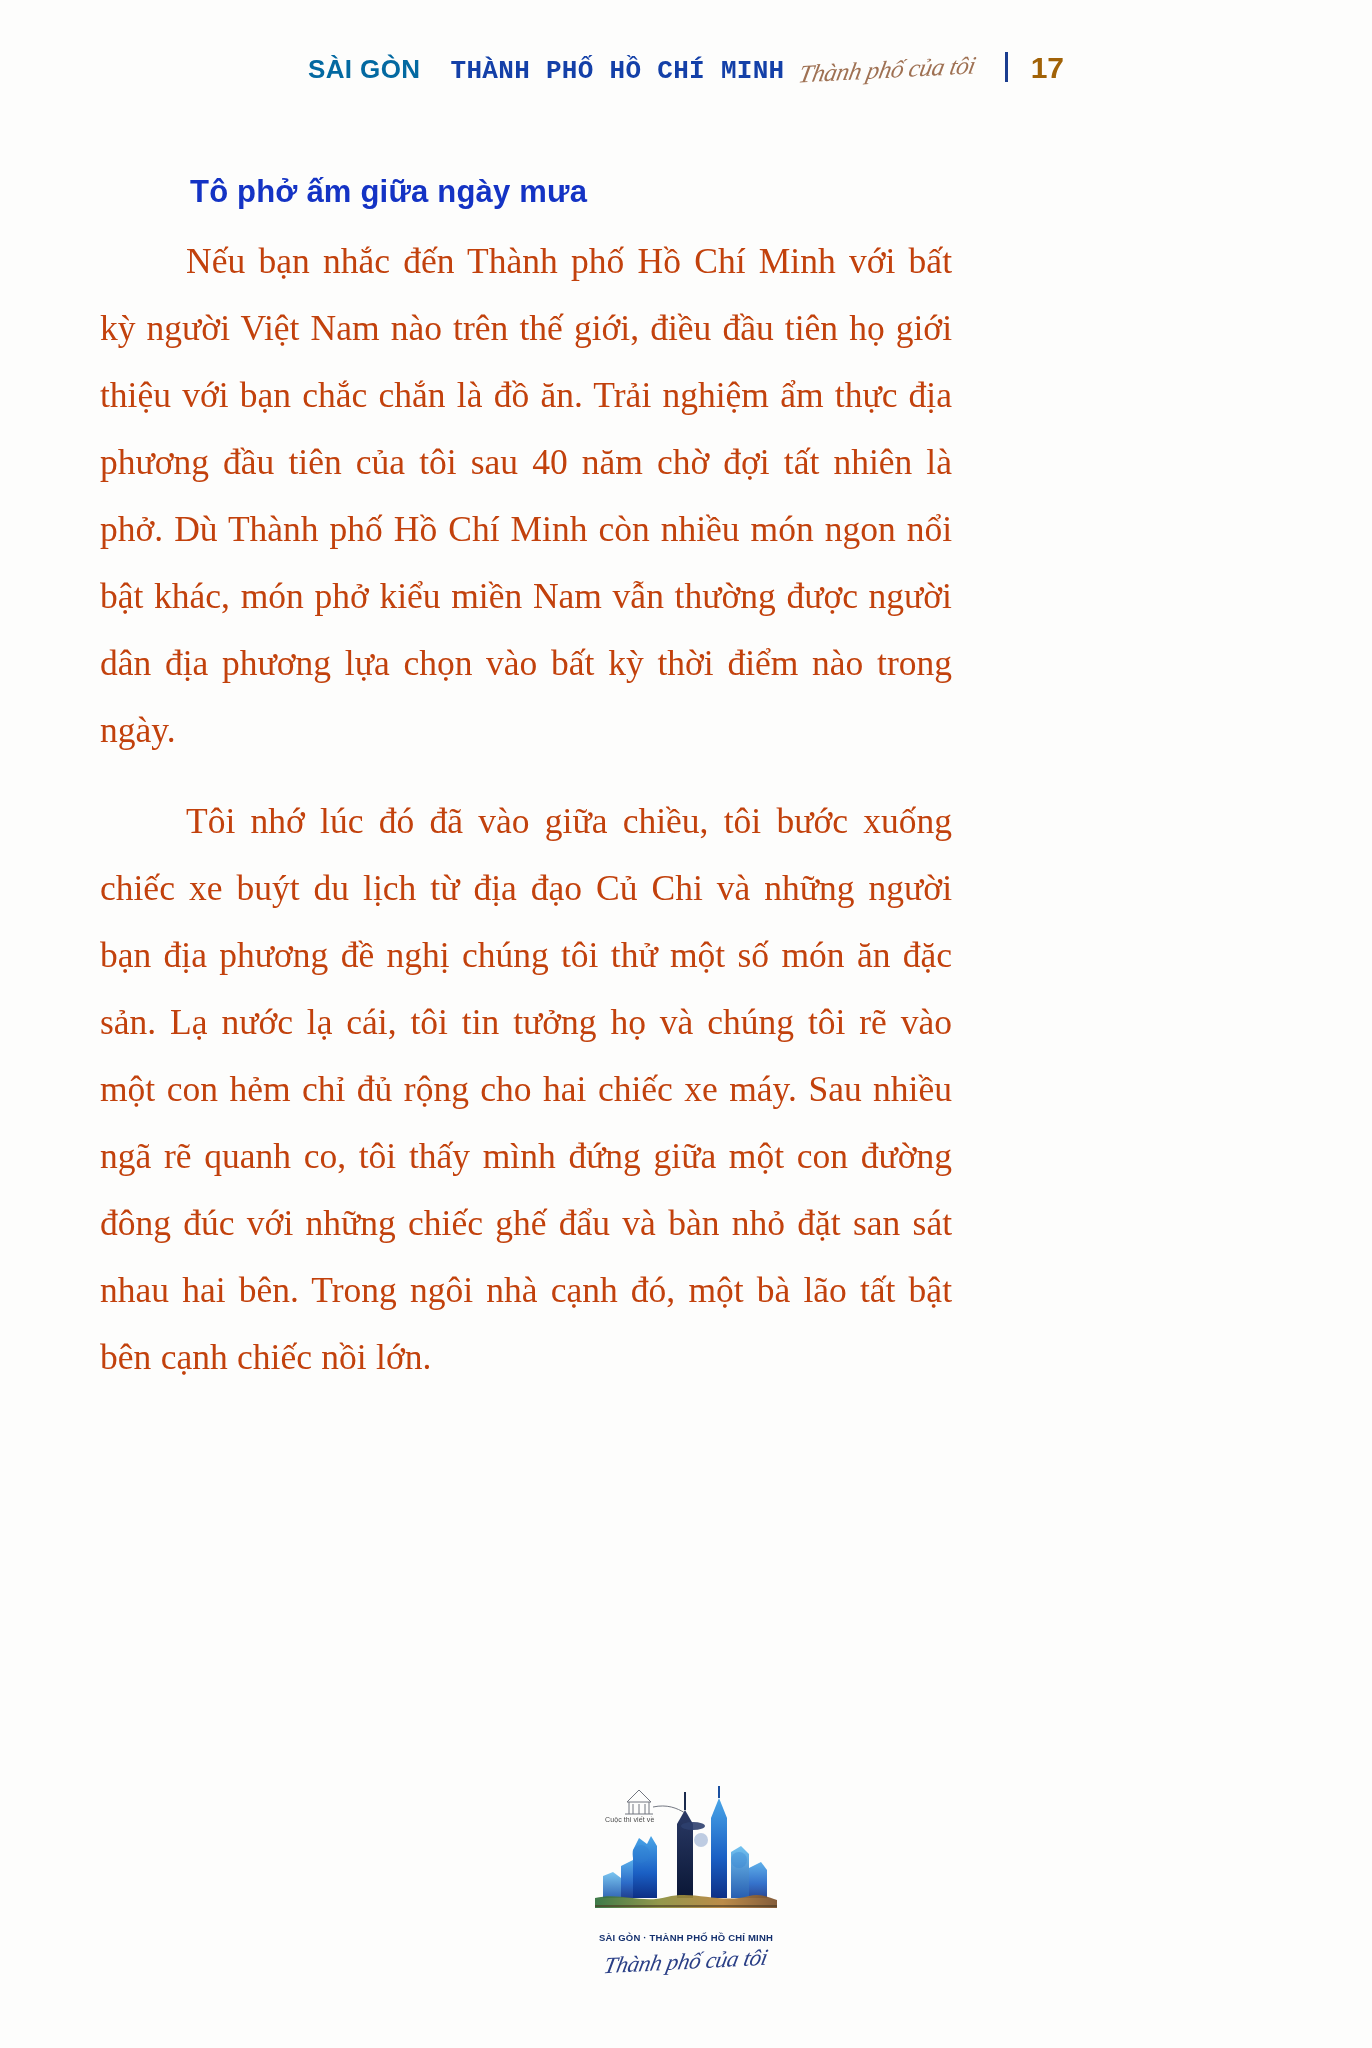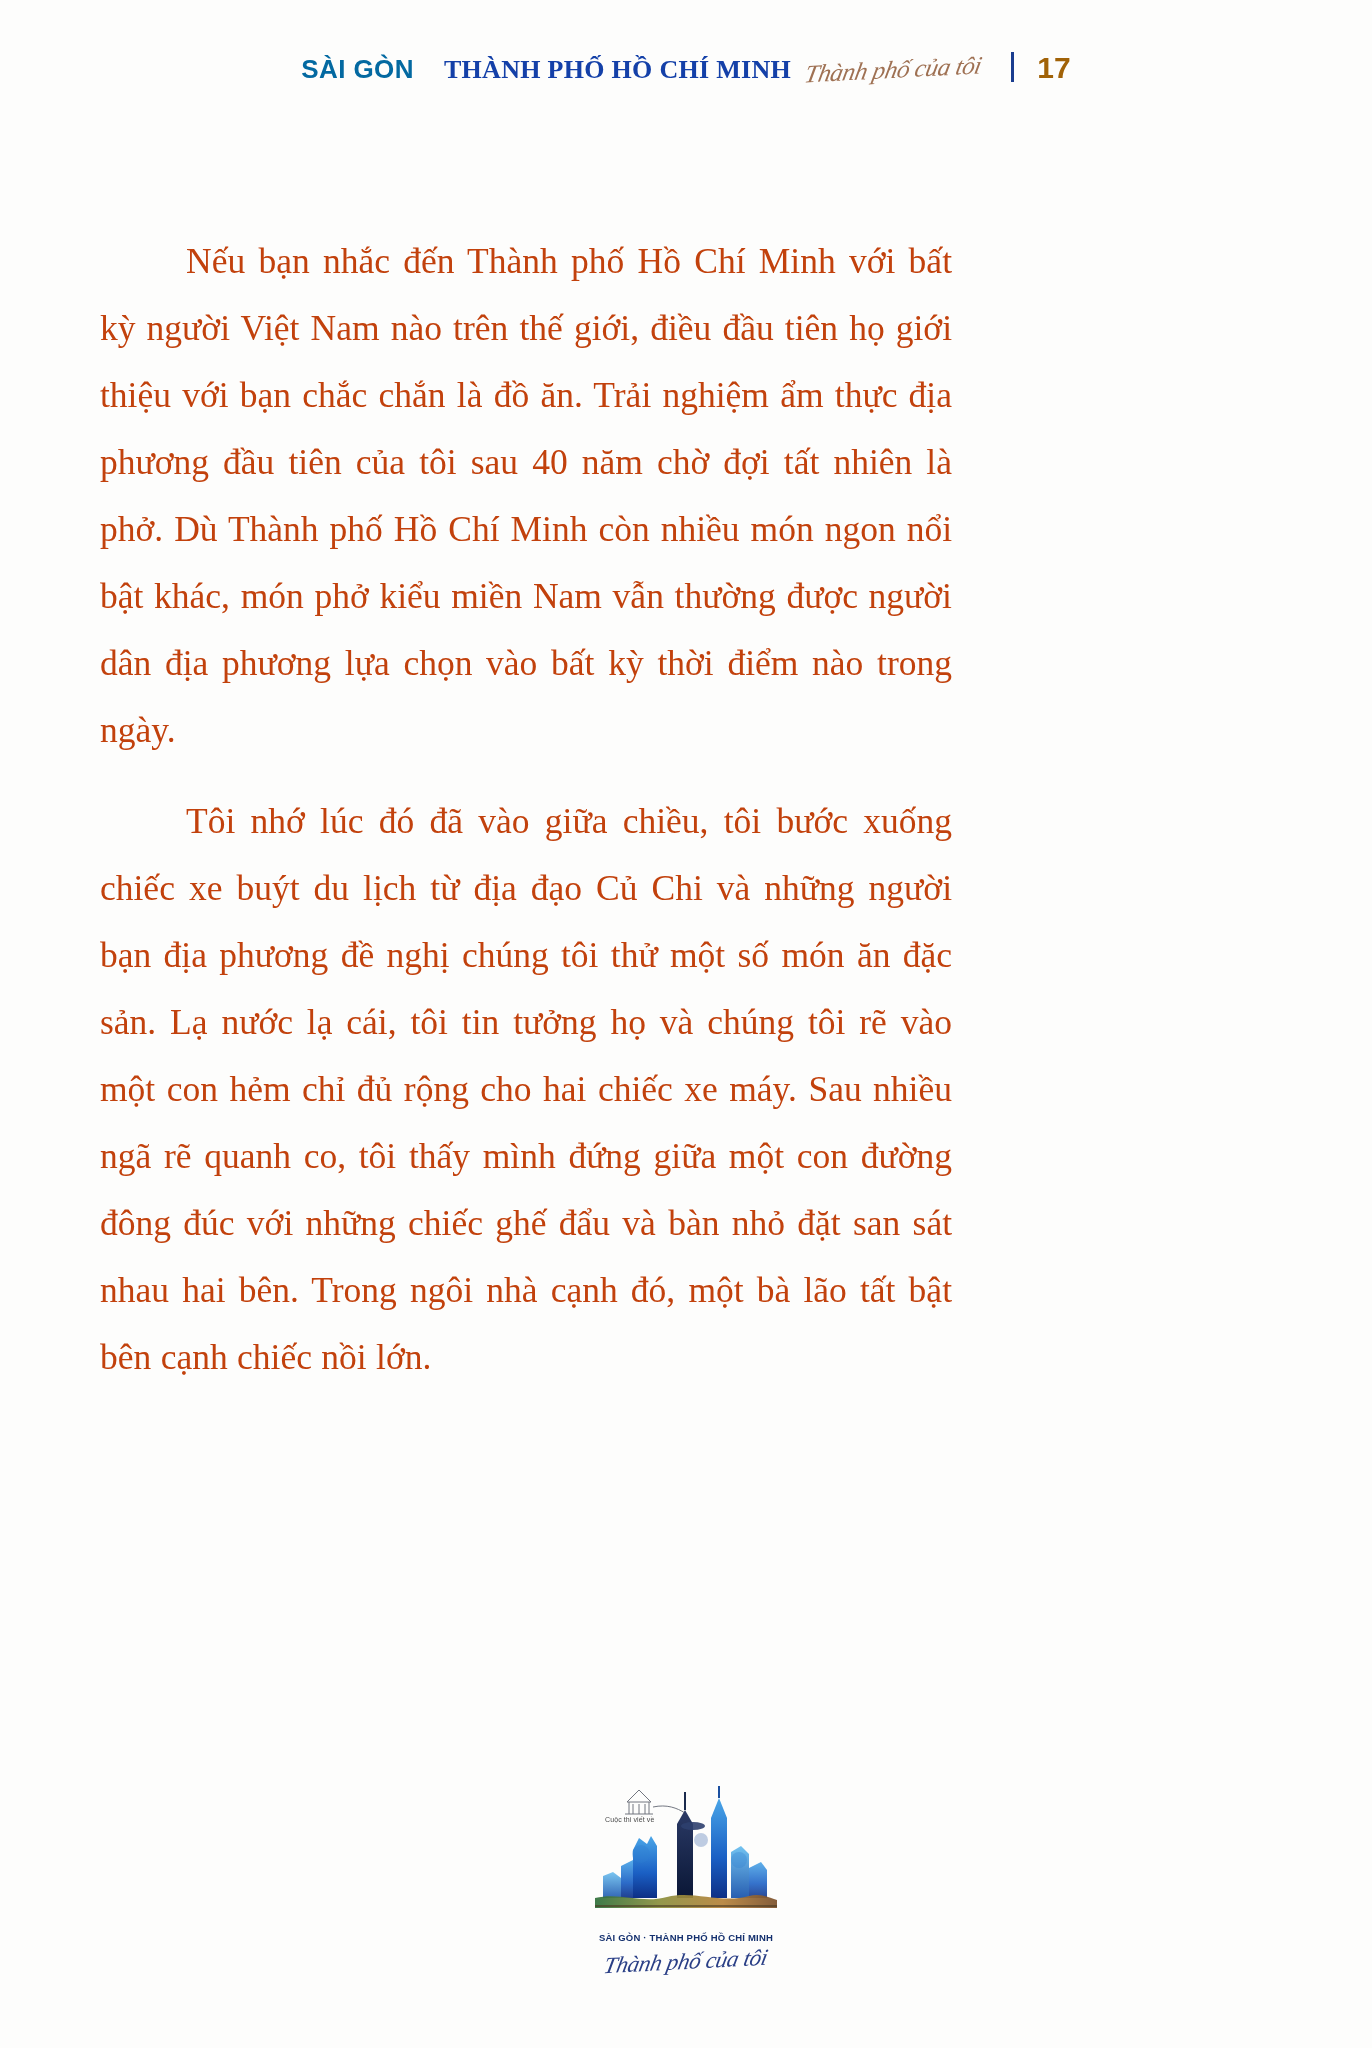--- a/index.html
+++ b/index.html
@@ -35,21 +35,21 @@
     white-space: nowrap;
   }
   .hdr-saigon {
     font-family: "Liberation Sans", "DejaVu Sans", sans-serif;
     font-weight: bold;
     font-size: 26px;
     letter-spacing: 0.4px;
     color: #0369a1;
   }
   .hdr-hcmc {
-    font-family: Liberation Serif, serif;
+    font-family: Liberation Mono, monospace;
     font-weight: bold;
     font-size: 26px;
     letter-spacing: 0.3px;
     color: #1440a8;
     margin-left: 21px;
   }
   .hdr-script {
     font-family: "Liberation Serif", "DejaVu Serif", serif;
     font-style: italic;
     font-size: 25px;
@@ -155,20 +155,21 @@
 <div class="page">
 
   <div class="running-header">
     <span class="hdr-saigon">SÀI GÒN</span>
     <span class="hdr-hcmc">THÀNH PHỐ HỒ CHÍ MINH</span>
     <span class="hdr-script">Thành phố của tôi</span>
     <span class="hdr-rule"></span>
     <span class="hdr-pageno">17</span>
   </div>
 
+  <h2 class="section-heading">Tô phở ấm giữa ngày mưa</h2>
 
   <div class="body-col">
     <p class="para">Nếu bạn nhắc đến Thành phố Hồ Chí Minh với bất kỳ người Việt Nam nào trên thế giới, điều đầu tiên họ giới thiệu với bạn chắc chắn là đồ ăn. Trải nghiệm ẩm thực địa phương đầu tiên của tôi sau 40 năm chờ đợi tất nhiên là phở. Dù Thành phố Hồ Chí Minh còn nhiều món ngon nổi bật khác, món phở kiểu miền Nam vẫn thường được người dân địa phương lựa chọn vào bất kỳ thời điểm nào trong ngày.</p>
     <p class="para">Tôi nhớ lúc đó đã vào giữa chiều, tôi bước xuống chiếc xe buýt du lịch từ địa đạo Củ Chi và những người bạn địa phương đề nghị chúng tôi thử một số món ăn đặc sản. Lạ nước lạ cái, tôi tin tưởng họ và chúng tôi rẽ vào một con hẻm chỉ đủ rộng cho hai chiếc xe máy. Sau nhiều ngã rẽ quanh co, tôi thấy mình đứng giữa một con đường đông đúc với những chiếc ghế đẩu và bàn nhỏ đặt san sát nhau hai bên. Trong ngôi nhà cạnh đó, một bà lão tất bật bên cạnh chiếc nồi lớn.</p>
   </div>
 
   <div class="emblem">
     <div class="emblem-art">
       <svg width="210" height="150" viewBox="0 0 210 150" xmlns="http://www.w3.org/2000/svg" aria-hidden="true">
         <defs>

